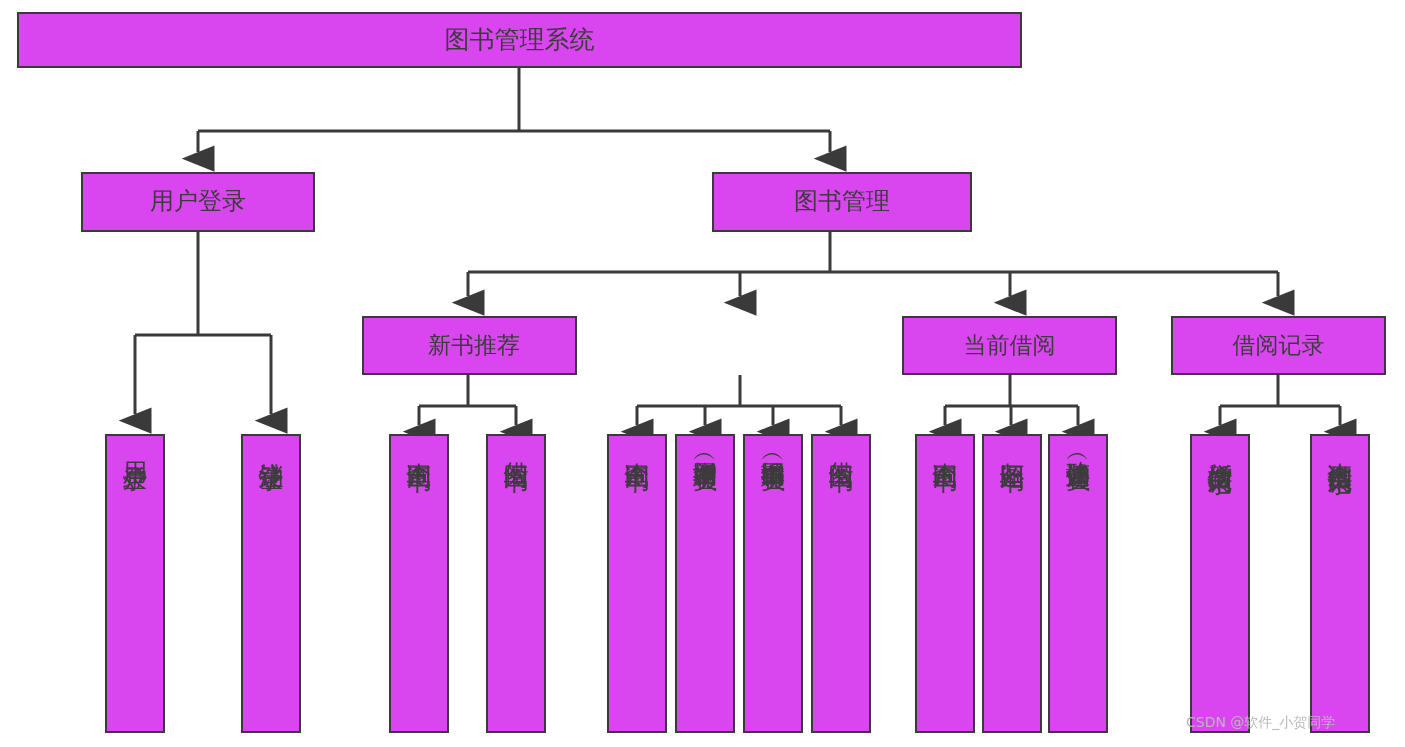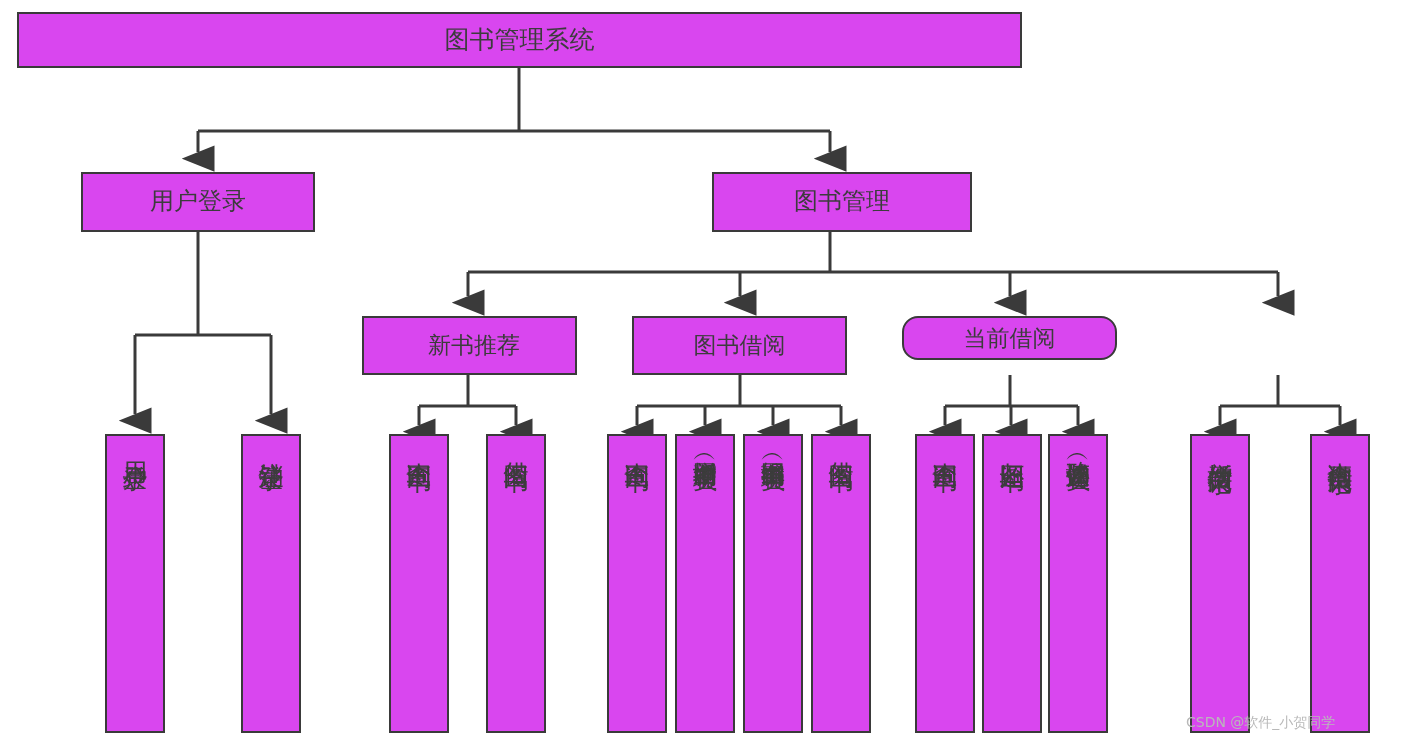--- a/index.html
+++ b/index.html
@@ -137,25 +137,25 @@
   <div class="node l2" style="left:81px; top:172px; width:234px; height:60px;">
     <span class="label">用户登录</span>
   </div>
   <div class="node l2" style="left:712px; top:172px; width:260px; height:60px;">
     <span class="label">图书管理</span>
   </div>
 
   <div class="node l3" style="left:362px; top:316px; width:215px; height:59px;padding-left:9px;">
     <span class="label">新书推荐</span>
   </div>
-  <div class="node l3" style="left:632px; top:316px; width:215px; height:59px;">
-    <span class="label">图书借阅</span>
-  </div>
-  <div class="node l3" style="left:902px; top:316px; width:215px; height:44px;border-radius:16px;">
+  <div class="node l3" style="left:902px; top:316px; width:215px; height:59px;">
     <span class="label">当前借阅</span>
+  </div>
+  <div class="node l3" style="left:1171px; top:316px; width:215px; height:59px;">
+    <span class="label">借阅记录</span>
   </div>
 
   <div class="node leaf" style="left:105px; top:434px; width:60px; height:299px;">
     <span class="label">用户登录</span>
   </div>
   <div class="node leaf" style="left:241px; top:434px; width:60px; height:299px;">
     <span class="label">注销登录</span>
   </div>
 
   <div class="node leaf" style="left:389px; top:434px; width:60px; height:299px;">

